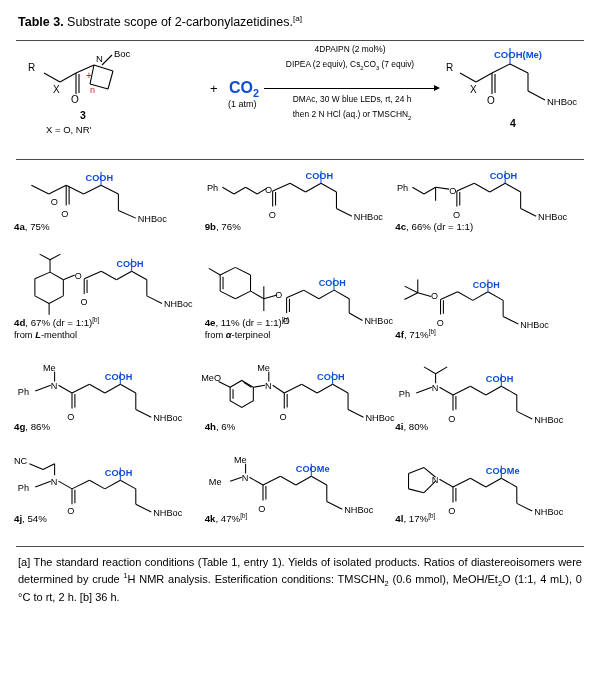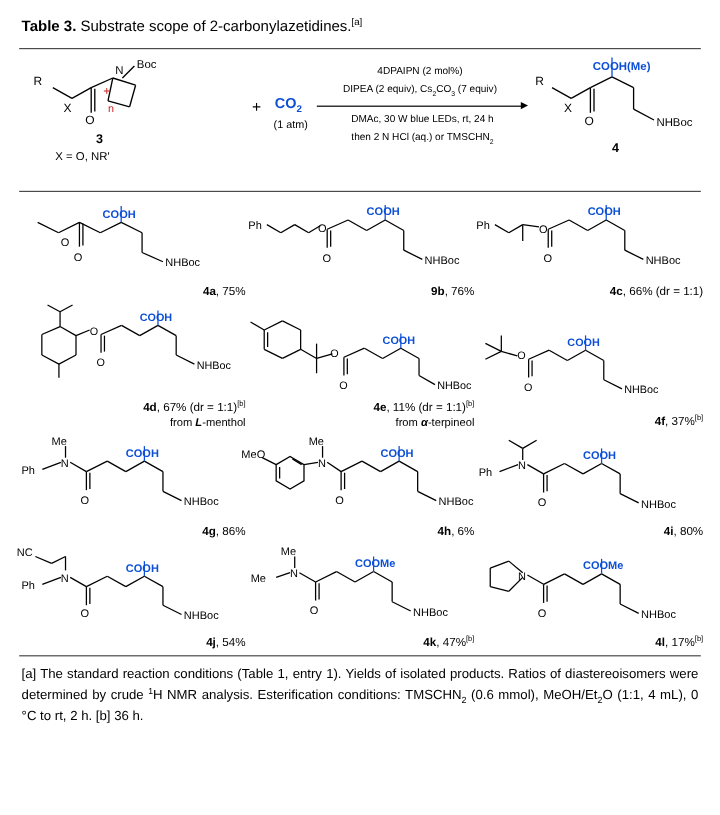--- a/index.html
+++ b/index.html
@@ -69,21 +69,21 @@
     border-bottom: 3.2px solid transparent;
   }
   .lbl {
     position: absolute;
     font-size: 10px;
   }
   .co2 {
     position: absolute;
     color: #0c4fd6;
     font-weight: bold;
-    font-size: 12px;
+    font-size: 16px;
   }
   .plus {
     position: absolute;
     font-size: 13px;
   }
 
   
   .grid {
     display: grid;
     grid-template-columns: 1fr 1fr 1fr;
@@ -95,22 +95,22 @@
   }
   .cell.tall { height: 108px; }
   .struct {
     position: absolute;
     left: 0; right: 0; top: 2px;
     height: 58px;
   }
   .cap {
     position: absolute;
     left: 0; right: 0;
-    bottom: 4px;
-    text-align: right;
+    bottom: 21px;
+    text-align: left;
     font-size: 9.7px;
     line-height: 1.28;
   }
   .cap .id { font-weight: bold; }
   .cap .sub2 { font-size: 9.3px; }
   .cap em { font-style: italic; font-weight: bold; }
 
   
   .foot {
     font-size: 11px;
@@ -164,21 +164,21 @@
         <text x="26" y="84" font-size="9.5">X = O, NR'</text>
       </svg>
 
       <div class="plus" style="left:196px; top:40px;">+</div>
 
       <div class="co2" style="left:215px; top:38px;">
         <span>CO</span><sub>2</sub>
       </div>
       <div class="lbl" style="left:214px; top:58px; font-size:9px;">(1 atm)</div>
 
-      <div class="cond" style="left:252px; top:12px; width:168px;">
+      <div class="cond" style="left:252px; top:2px; width:168px;">
         <div class="top">4DPAIPN (2 mol%)</div>
         <div class="top">
           <span>DIPEA (2 equiv), Cs</span><sub>2</sub><span>CO</span><sub>3</sub><span> (7 equiv)</span>
         </div>
       </div>
 
       <div class="arrow-line" style="left:250px; top:47px; width:172px;"></div>
       <div class="arrow-head" style="left:420px; top:44px;"></div>
 
       <div class="cond" style="left:250px; top:50px; width:176px;">
@@ -402,21 +402,21 @@
         </g>
         <g stroke="#0c4fd6" stroke-width="1.1" fill="none">
             <line x1="98" y1="23" x2="98" y2="10"></line>
           </g>
         <text x="38" y="31" font-size="9.5">O</text>
         <text x="44" y="59" font-size="9.5">O</text>
         <text x="82" y="19" font-size="9.5" fill="#0c4fd6" font-weight="bold">COOH</text>
         <text x="132" y="61" font-size="9.5">NHBoc</text>
       </svg>
       <div class="cap">
-        <span class="id">4f</span><span>, 37%</span><sup>[b]</sup>
+        <span class="id">4f</span><span>, 71%</span><sup>[b]</sup>
       </div>
     </div>
 
     <div class="cell">
       <svg class="struct" viewBox="0 0 190 60">
         <g stroke="#000" stroke-width="1.1" fill="none">
           <line x1="22" y1="28" x2="38" y2="22"></line>
           <line x1="42" y1="18" x2="42" y2="8"></line>
           <line x1="46" y1="22" x2="60" y2="30"></line>
           <line x1="60" y1="30" x2="60" y2="46"></line>

